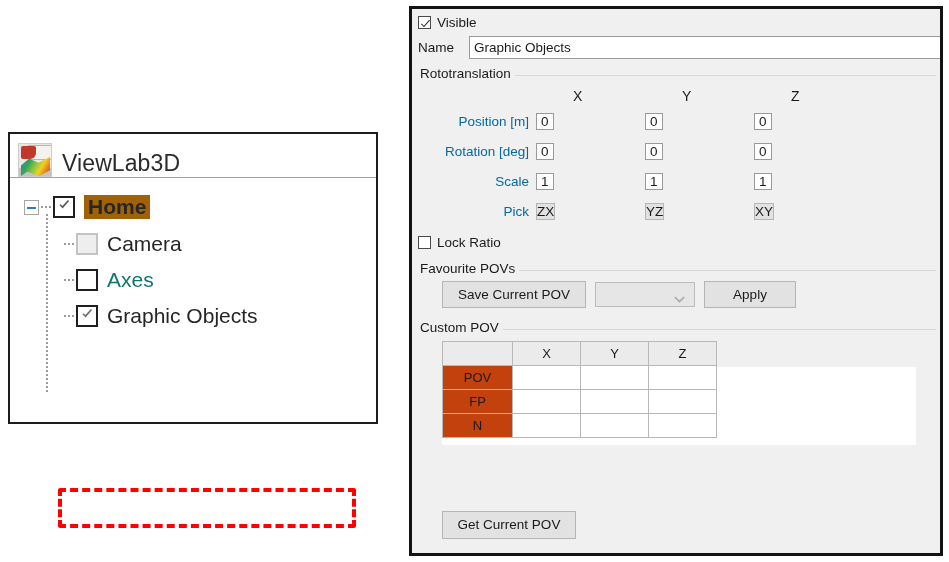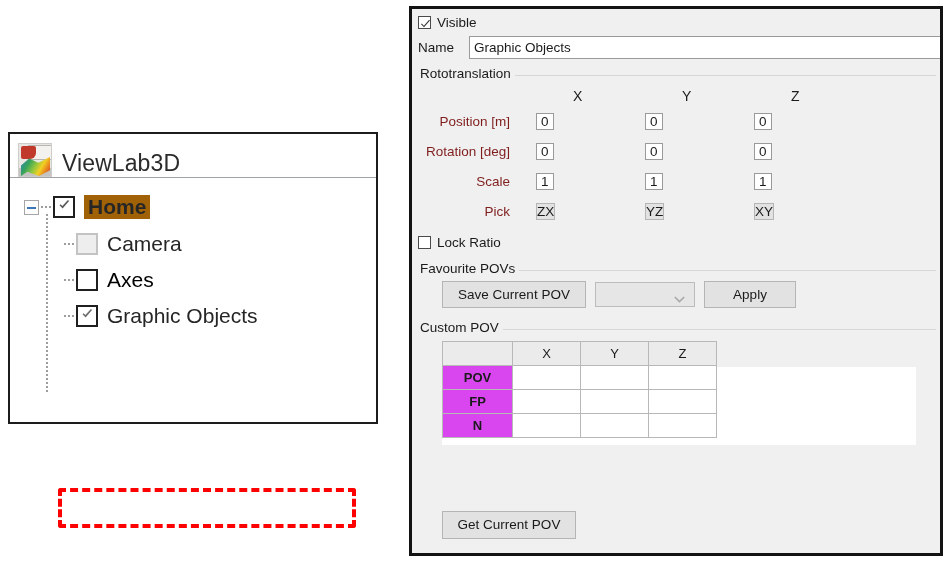--- a/index.html
+++ b/index.html
@@ -131,21 +131,21 @@
     width: 13px; height: 13px;
   }
   .cbox .tick svg { display: block; }
 
   .tree-label {
     font-size: 21px;
     color: #262626;
     white-space: nowrap;
   }
   .tree-label.bold { font-weight: bold; background: #a16207; padding: 0 4px; }
-  .tree-label.dim { color: #000000; }
+  .tree-label.dim { color: #0f766e; }
 
   #highlight-box {
     position: absolute;
     left: 48px;
     top: 354px;
     width: 298px;
     height: 40px;
     border: 4px dashed #ff0000;
     border-radius: 3px;
     box-sizing: border-box;
@@ -249,23 +249,23 @@
 
   .field-row {
     display: flex;
     align-items: center;
     padding-left: 6px;
     height: 30px;
   }
   .field-row .rowlbl {
     flex: 0 0 118px;
     text-align: right;
-    padding-right: 26px;
-    box-sizing: border-box;
-    color: #7f1d1d;
+    padding-right: 7px;
+    box-sizing: border-box;
+    color: #0369a1;
   }
   .field-row .cell {
     flex: 0 0 109px;
     box-sizing: border-box;
     padding-right: 4px;
   }
   .field-row .cell .txtfield { width: 105px; }
 
   .btn {
     background: #e2e2e2;
@@ -337,21 +337,21 @@
     height: 24px;
     font-weight: normal;
     font-size: 13px;
     color: #1a1a1a;
     padding: 0;
     text-align: center;
     box-sizing: border-box;
   }
   #pov-table th.corner { width: 70px; background: #ebebeb; }
   #pov-table th.colh { width: 68px; background: #ebebeb; }
-  #pov-table td.rowh { width: 70px; background: #d946ef; font-weight: bold; }
+  #pov-table td.rowh { width: 70px; background: #c2410c; }
   #pov-table td.datacell { width: 68px; background: #ffffff; }
 
   #btn-get-pov {
     position: absolute;
     left: 30px;
     bottom: 14px;
     width: 134px;
     height: 28px;
     line-height: 26px;
   }

